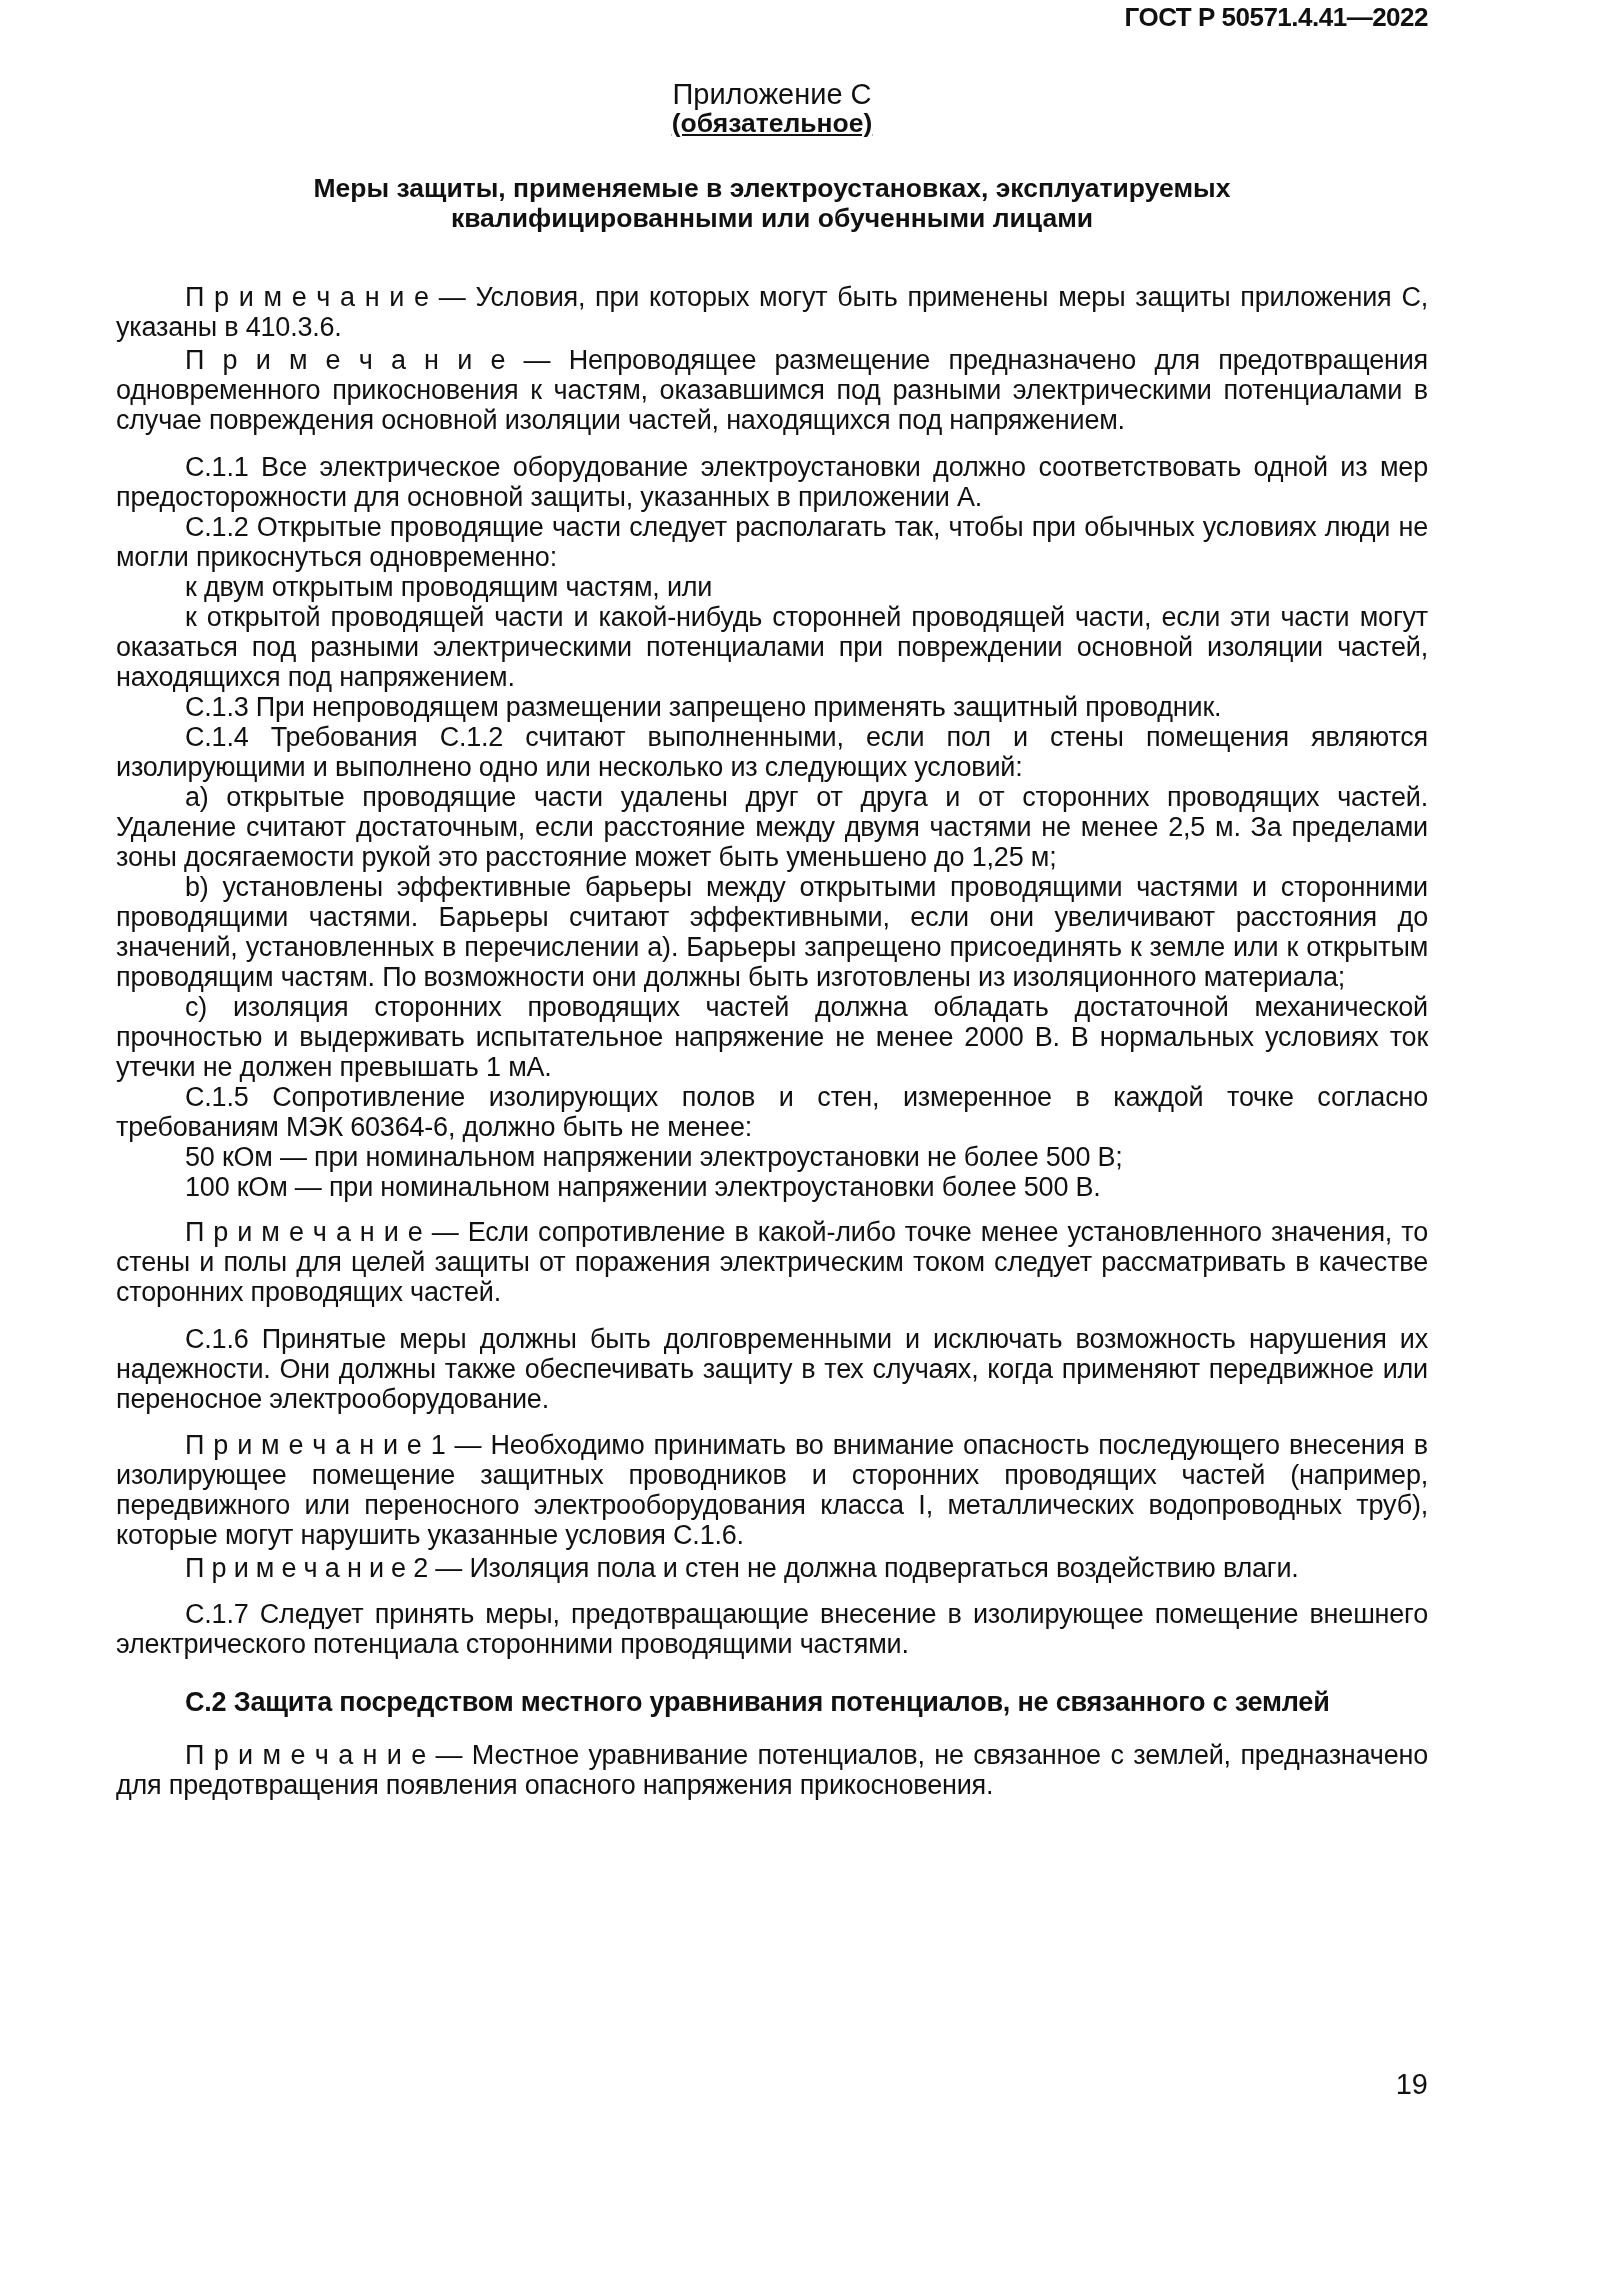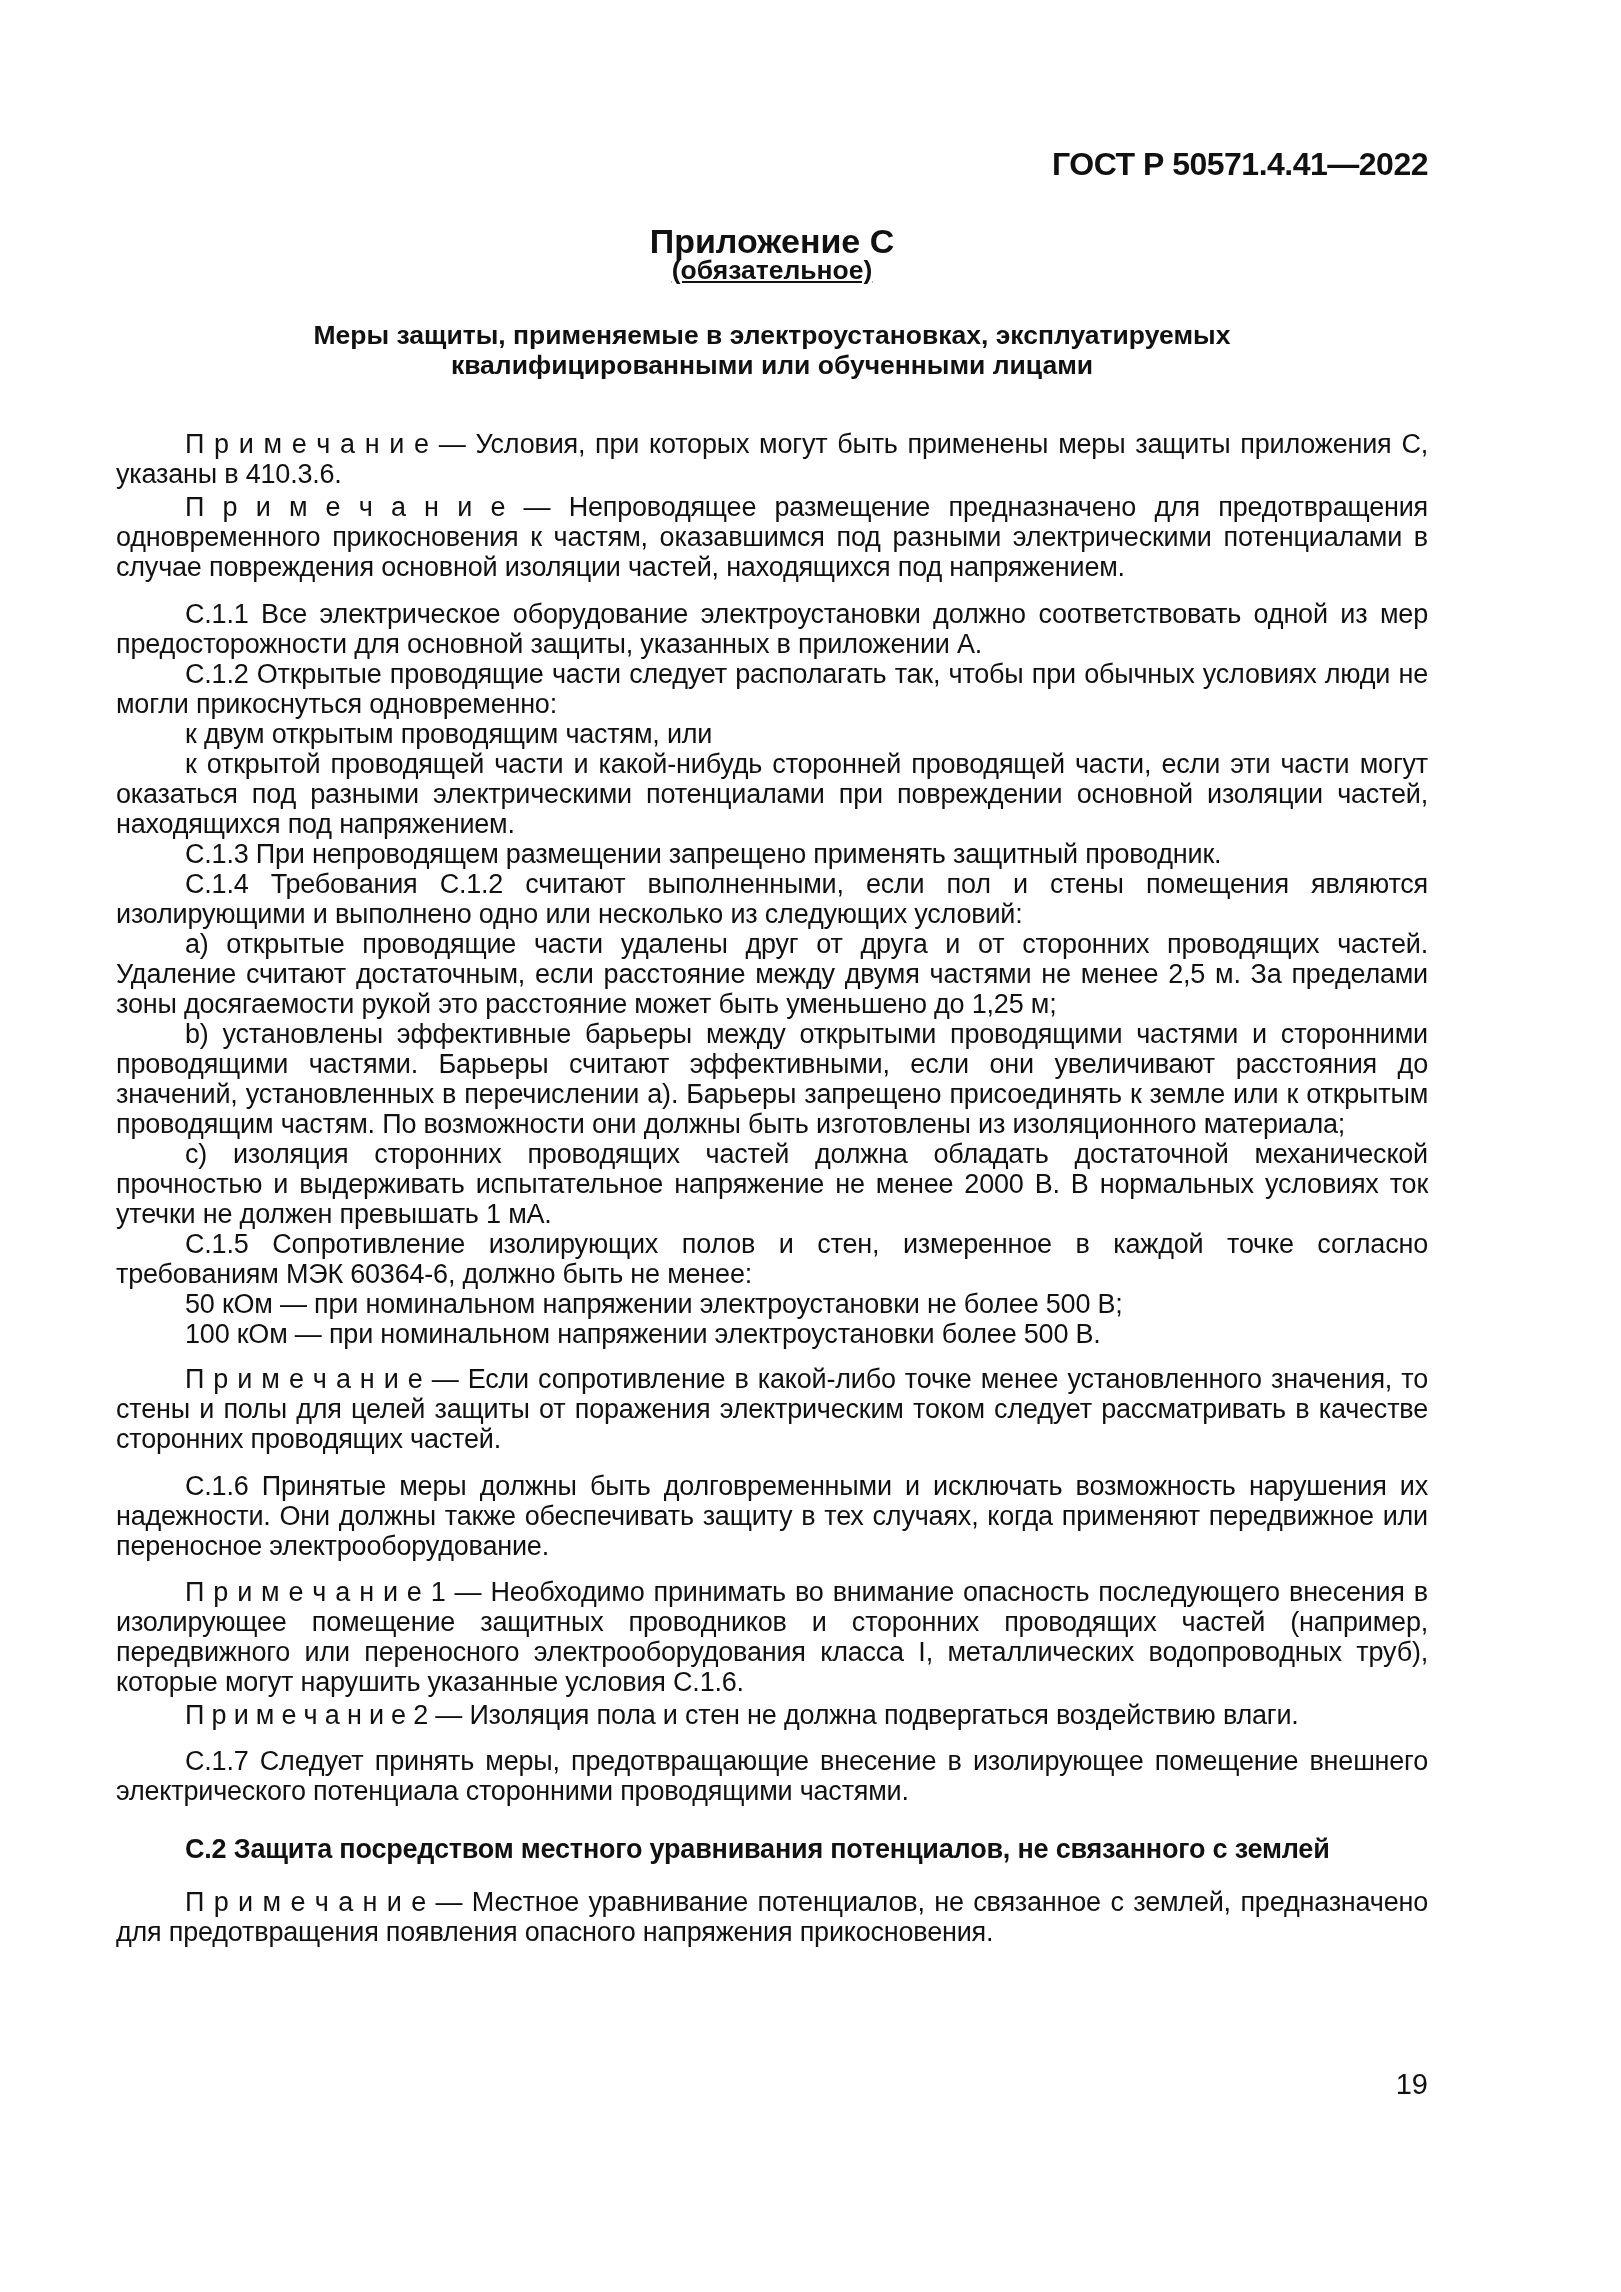--- a/index.html
+++ b/index.html
@@ -16,32 +16,31 @@
     font-family: "Liberation Sans", sans-serif;
     overflow: hidden;
   }
   .col {
     position: absolute;
     left: 116px;
     top: 0;
     width: 1312px;
   }
   .doc-code {
-    margin-top: 147px;
     text-align: right;
     font-weight: bold;
-    font-size: 32px;
+    font-size: 26px;
     line-height: 35px;
     letter-spacing: -0.5px;
   }
   .appendix-label {
     margin-top: 45px;
     text-align: center;
-    font-weight: bold;
-    font-size: 34px;
+    font-weight: normal;
+    font-size: 29px;
     line-height: 29px;
   }
   .appendix-status {
     margin: 0;
     text-align: center;
     font-weight: bold;
     font-size: 26.5px;
     line-height: 29px;
     text-decoration: underline;
   }

